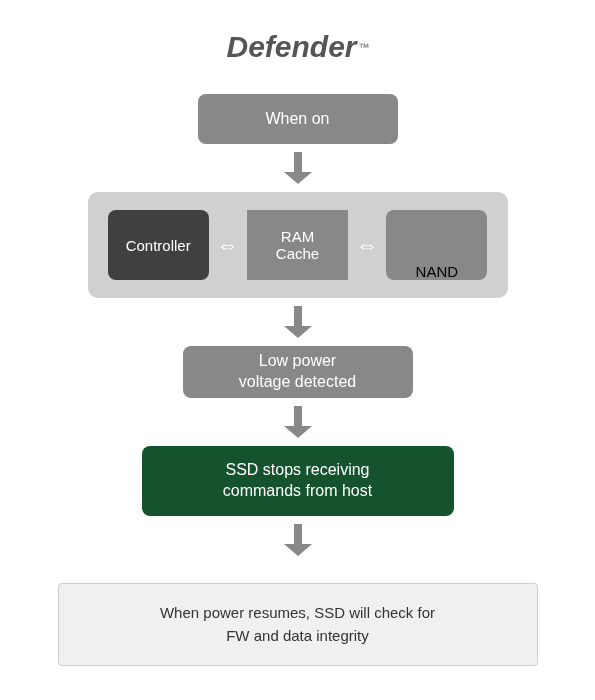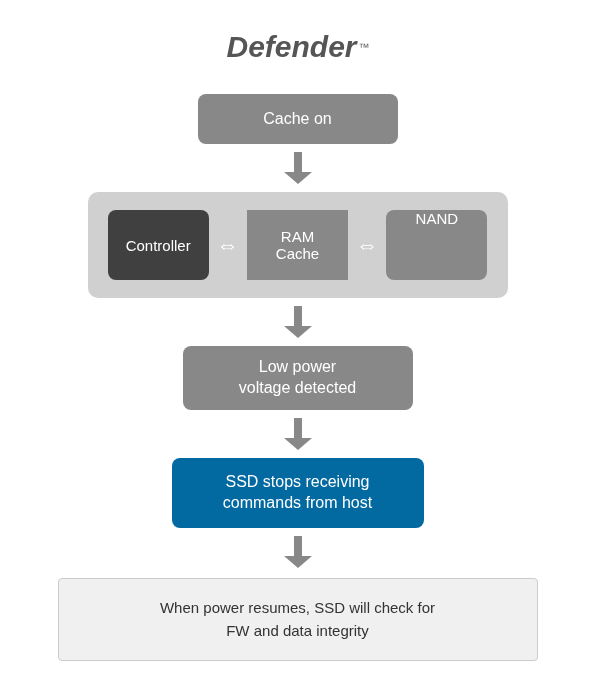--- a/index.html
+++ b/index.html
@@ -73,26 +73,26 @@
 
     .box-power-on {
       background: #888888;
       width: 200px;
       height: 50px;
     }
 
     .box-low-power {
       background: #888888;
       width: 230px;
-      height: 64px;
+      height: 52px;
     }
 
     .box-ssd-stops {
-      background: #0369a1;
-      width: 252px;
+      background: #14532d;
+      width: 312px;
       height: 70px;
     }
 
     
     .middle-group {
       background: #d0d0d0;
       border-radius: 10px;
       padding: 18px 20px;
       display: flex;
       flex-direction: row;
@@ -126,23 +126,23 @@
       font-size: 15px;
       text-align: center;
     }
 
     .box-nand {
       background: #888888;
       width: 110px;
       height: 70px;
       border-radius: 8px;
       display: flex;
-      align-items: flex-start;
-      justify-content: center;
-      color: #ffffff;
+      align-items: flex-end;
+      justify-content: center;
+      color: #000000;
       font-size: 15px;
       text-align: center;
     }
 
     
     .arrow-double {
       display: flex;
       align-items: center;
       justify-content: center;
       color: #ffffff;
@@ -167,35 +167,35 @@
     .bottom-text-box {
       width: 480px;
       background: #f0f0f0;
       border: 1px solid #cccccc;
       border-radius: 4px;
       padding: 18px 20px;
       text-align: center;
       font-size: 15px;
       color: #333333;
       line-height: 1.5;
-      margin-top: 2px;
+      margin-top: 19px;
     }
   </style>
 </head>
 <body>
 
 <div class="logo-area">
   <span class="logo-defender">Defender</span>
   <span class="logo-tm">™</span>
 </div>
 
 <div class="flow-container">
 
   <div class="box box-power-on">
-    <span>Cache on</span>
+    <span>When on</span>
   </div>
 
   <div class="arrow-down">
     <svg viewBox="0 0 28 32" fill="none" xmlns="http://www.w3.org/2000/svg">
       <rect x="10" y="0" width="8" height="20" fill="#888888"></rect>
       <polygon points="0,20 28,20 14,32" fill="#888888"></polygon>
     </svg>
   </div>
 
   <div class="middle-group">

